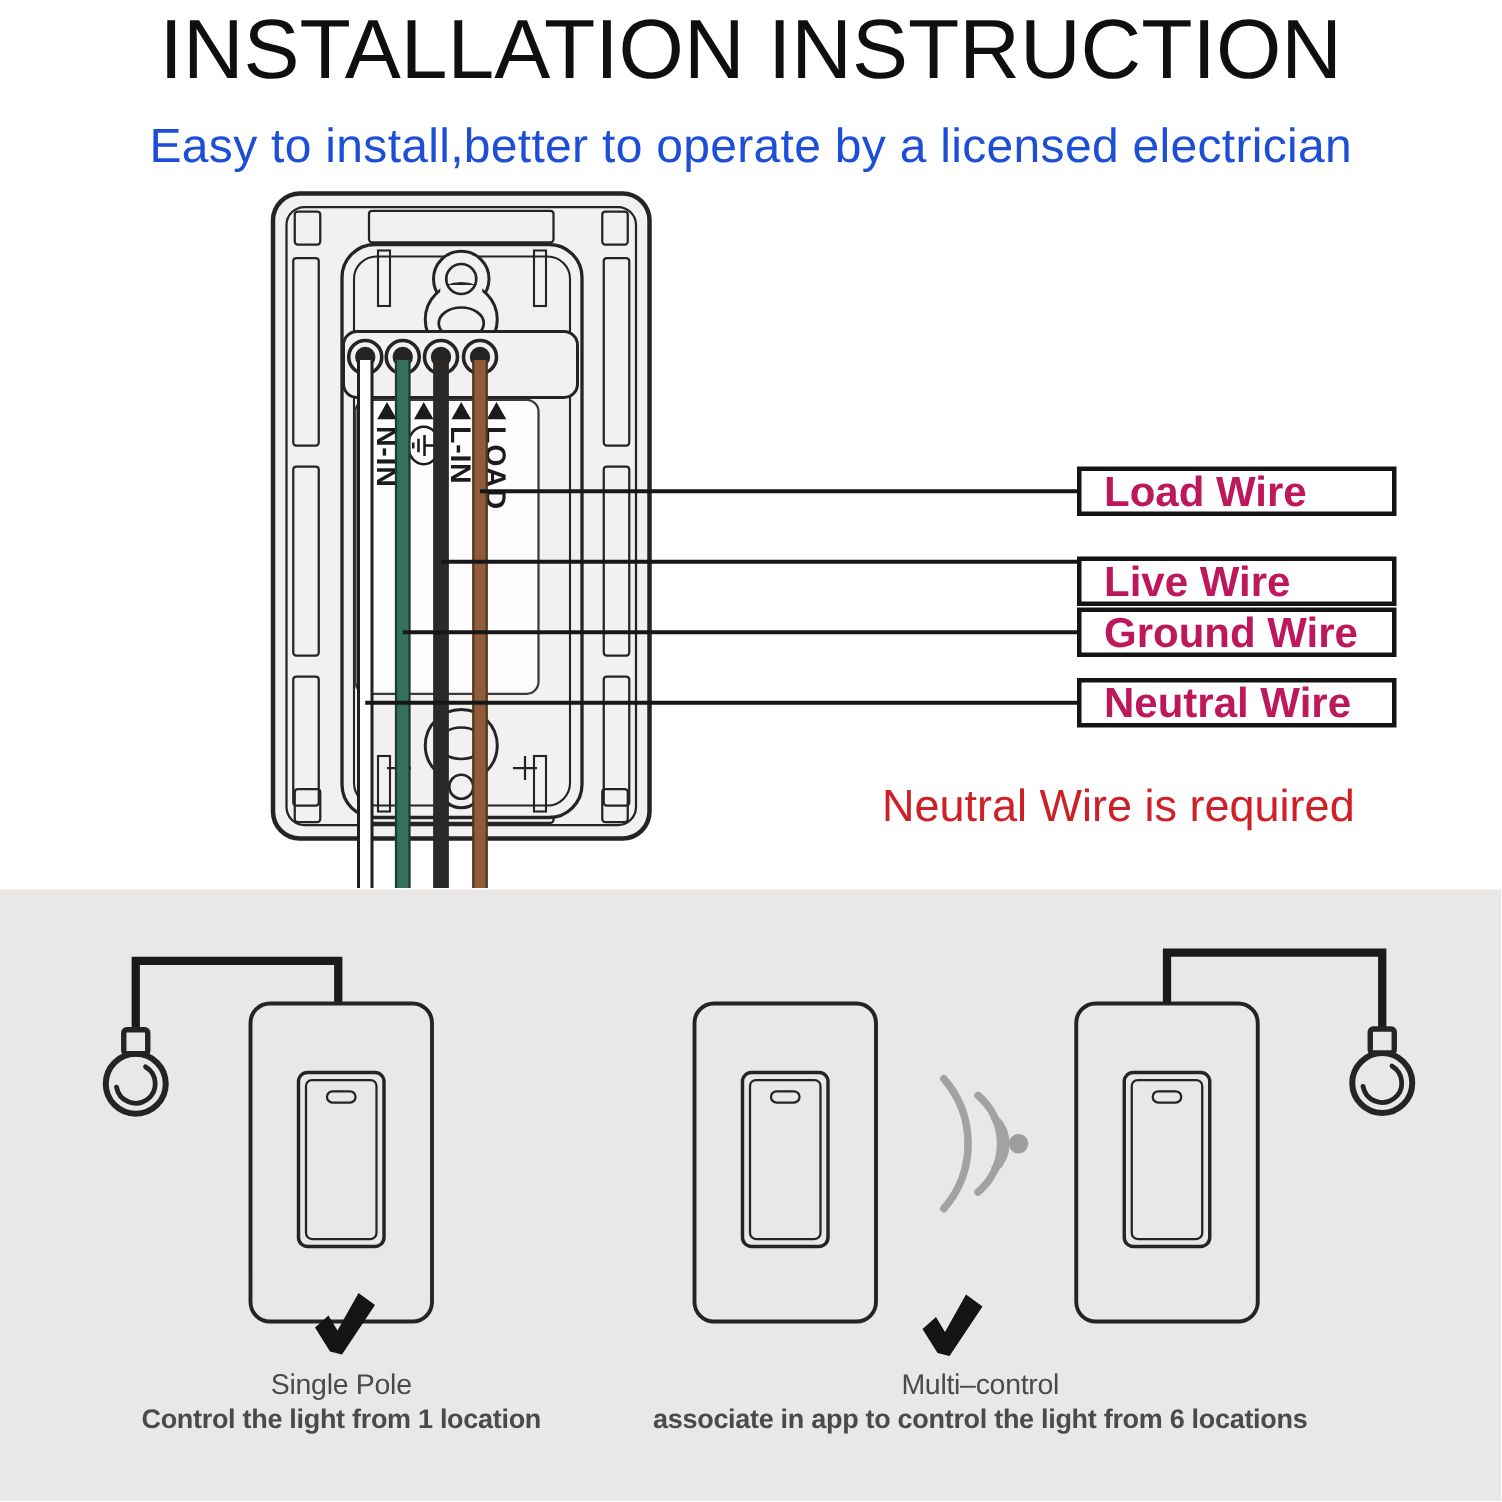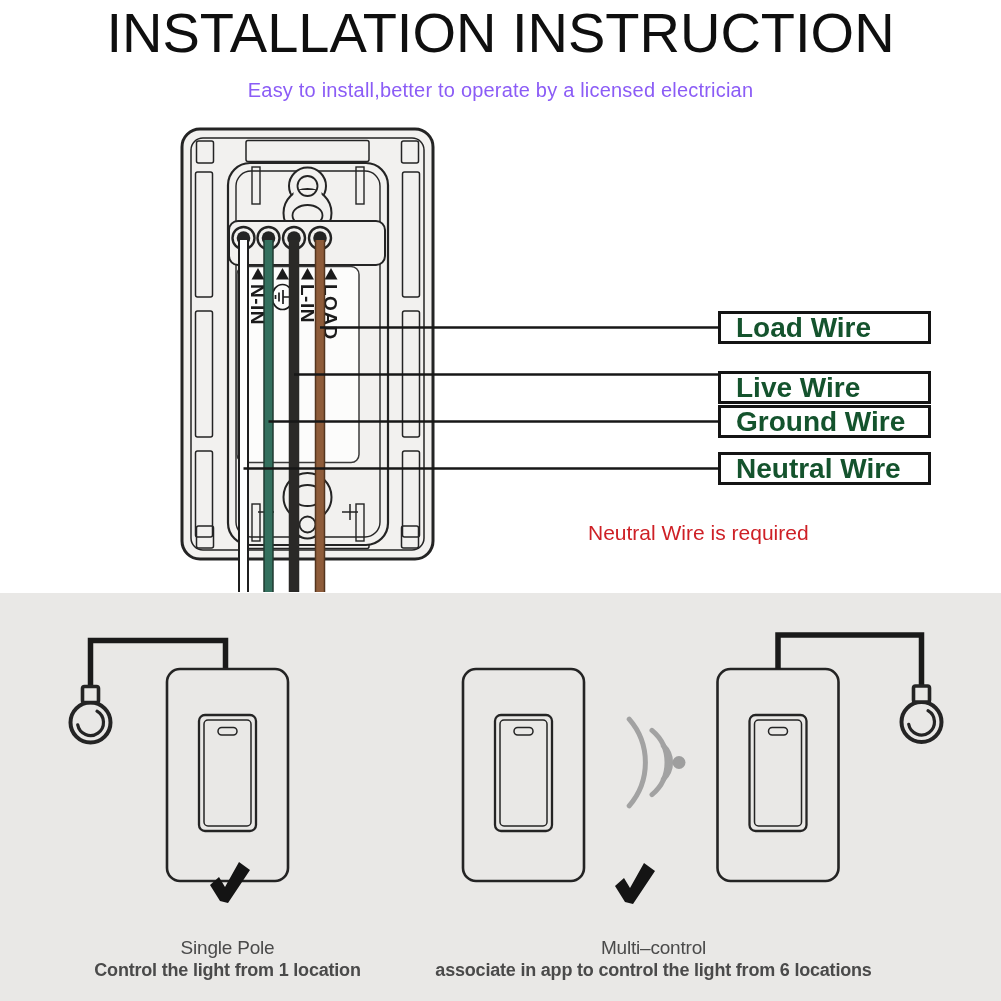--- a/index.html
+++ b/index.html
@@ -3,30 +3,30 @@
 <meta charset="utf-8">
 <style>
   html,body{margin:0;padding:0;background:#ffffff;}
   .stage{position:relative;width:1001px;height:1001px;overflow:hidden;background:#ffffff;
          font-family:"Liberation Sans","DejaVu Sans",sans-serif;}
   .band{position:absolute;left:0;top:593px;width:1001px;height:408px;background:#e9e8e6;}
   svg.art{position:absolute;left:0;top:0;z-index:1;}
   .page-title{position:absolute;left:0;top:2px;width:1001px;text-align:center;z-index:2;
               font-size:56px;font-weight:400;color:#0f0f0f;letter-spacing:0px;line-height:62px;margin:0;}
   .page-subtitle{position:absolute;left:0;top:79px;width:1001px;text-align:center;z-index:2;
-              font-size:20px;font-weight:400;color:#8b5cf6;letter-spacing:0.2px;margin:0;}
+              font-size:32px;font-weight:400;color:#1d4ed8;letter-spacing:0.2px;margin:0;}
   .callout-box{position:absolute;left:718px;width:213px;height:33px;box-sizing:border-box;
               border:3px solid #141414;background:#ffffff;z-index:2;
-              font-size:28px;font-weight:700;color:#14532d;line-height:27px;padding-left:15px;
+              font-size:28px;font-weight:700;color:#be185d;line-height:27px;padding-left:15px;
               white-space:nowrap;}
   .cb-load{top:311px;}  .cb-live{top:358px;margin-top:13px;}  .cb-ground{top:405px;}  .cb-neutral{top:452px;}
-  .note{position:absolute;left:588px;top:521px;z-index:2;font-size:21px;font-weight:400;
+  .note{position:absolute;left:588px;top:521px;z-index:2;font-size:30px;font-weight:400;
         color:#ce2026;white-space:nowrap;}
   .caption{position:absolute;z-index:2;text-align:center;color:#4a4a4a;letter-spacing:-0.2px;}
-  .caption .cap-title{font-size:19px;line-height:22px;margin-top:24px;}
+  .caption .cap-title{font-size:19px;line-height:22px;}
   .caption .cap-desc{font-size:18px;line-height:22px;font-weight:bold;}
   .cap-single{left:30px;top:913px;width:395px;}
   .cap-multi{left:413px;top:913px;width:481px;}
 </style>
 </head>
 <body>
 
 <div class="stage">
 
   <div class="band"></div>

